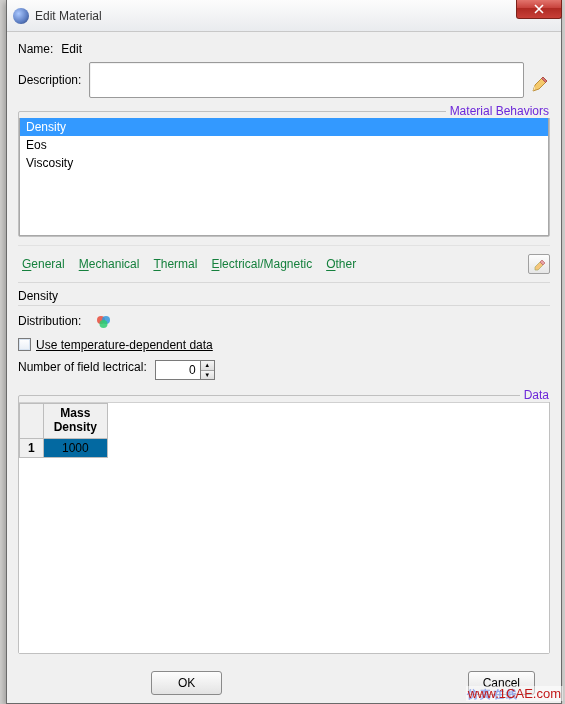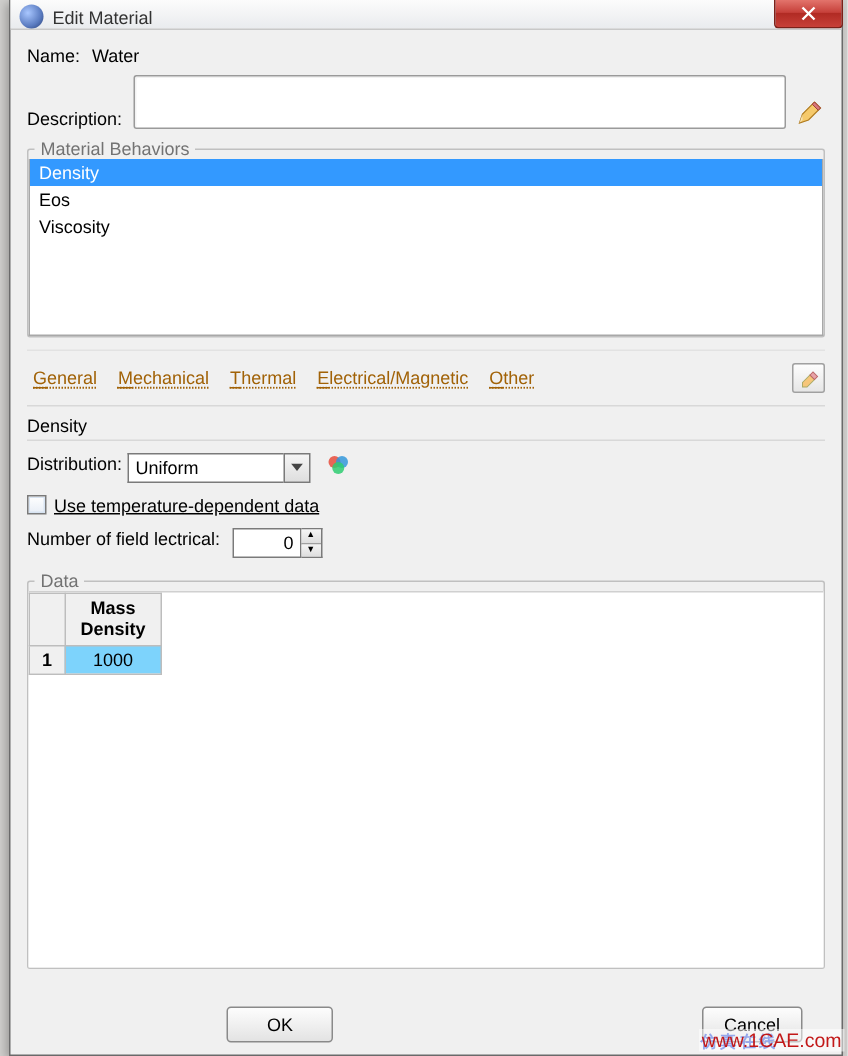--- a/index.html
+++ b/index.html
@@ -1,37 +1,37 @@
 <!DOCTYPE html>
 <html><head>
 <meta charset="utf-8">
 <style>
   * { box-sizing: border-box; font-family: "Segoe UI", Tahoma, sans-serif; font-size: 12px; }
   body { margin: 0; background: #d0cfcd; width: 565px; height: 704px; overflow: hidden; position: relative; }
   .window { position: absolute; left: 6px; top: 0; width: 556px; height: 704px; background: #f0f0f0; border: 1px solid #6a6a6a; border-top: none; box-shadow: -2px 2px 6px rgba(0,0,0,0.25); }
-  .titlebar { height: 20px; background: linear-gradient(#fcfcfc, #e9ebee); border-bottom: 1px solid #c8c8c8; display: flex; align-items: flex-end; padding: 0 0 0 6px; position: relative; }
+  .titlebar { height: 32px; background: linear-gradient(#fcfcfc, #e9ebee); border-bottom: 1px solid #c8c8c8; display: flex; align-items: center; padding: 0 0 0 6px; position: relative; }
   .app-icon { width: 16px; height: 16px; border-radius: 50%; background: radial-gradient(circle at 35% 35%, #a9c7ff, #5a7bc0 60%, #243a70); margin-right: 6px; flex-shrink: 0; }
   .title { color: #333; }
   .close-btn { position: absolute; right: -1px; top: -1px; width: 46px; height: 20px; background: linear-gradient(#e67a72, #c6403a 49%, #b02a23 50%, #c74038); border: 1px solid #7b211a; border-top: none; border-bottom-left-radius: 3px; border-bottom-right-radius: 3px; display: flex; align-items: center; justify-content: center; color: #fff; font-weight: bold; cursor: pointer; }
   .close-btn svg { width: 10px; height: 10px; }
   .content { padding: 10px 11px 0 11px; }
-  .row { display: flex; align-items: flex-end; margin-bottom: 6px; }
+  .row { display: flex; align-items: center; margin-bottom: 6px; }
   .row label { margin-right: 4px; }
   .name-val { margin-left: 4px; }
   .desc-box { flex: 1; height: 36px; background: #fff; border: 1px solid #9a9a9a; border-radius: 2px; box-shadow: inset 1px 1px 0 rgba(0,0,0,0.05); margin-left: 4px; }
   .pencil { width: 20px; height: 20px; margin-left: 6px; margin-top: 10px; display: flex; align-items: center; justify-content: center; cursor: pointer; }
   .pencil svg { width: 18px; height: 18px; }
   fieldset { border: 1px solid #c0c0c0; border-radius: 2px; margin: 4px 0 8px; padding: 0; position: relative; }
-  fieldset > legend { padding: 0 4px; margin-left: 4px; color: #737373; background: #f0f0f0; }
+  fieldset > legend { padding: 0 4px; margin-left: 4px; color: #6d28d9; background: #f0f0f0; text-align: right; }
   .behaviors-list { background: #fff; border: 1px solid #a8a8a8; border-top: none; height: 118px; overflow: auto; }
   .behaviors-list .item { padding: 2px 6px; cursor: pointer; }
   .behaviors-list .item.selected { background: #3399ff; color: #fff; }
   .behaviors-wrap { padding: 0; }
   .tabs-row { display: flex; align-items: center; padding: 8px 0 8px 4px; border-top: 1px solid #e2e2e2; }
-  .tab { margin-right: 14px; text-decoration: underline; text-decoration-style: dotted; text-underline-offset: 2px; cursor: pointer; color: #a16207; }
+  .tab { margin-right: 14px; text-decoration-style: dotted; text-underline-offset: 2px; cursor: pointer; color: #15803d; }
   .tab .ul { text-decoration: underline; }
   .tabs-row .spacer { flex: 1; }
   .sq-btn { width: 22px; height: 20px; border: 1px solid #a0a0a0; background: linear-gradient(#fdfdfd,#e6e6e6); border-radius: 2px; display: flex; align-items: center; justify-content: center; cursor: pointer; }
   .sq-btn svg { width: 14px; height: 14px; }
   .hr { height: 1px; background: #d8d8d8; margin: 0 0 6px; }
   .section-title { margin: 2px 0 8px; padding-bottom: 2px; border-bottom: 1px solid #d8d8d8; }
   .form-row { display: flex; align-items: flex-start; margin-bottom: 8px; }
   .form-row label { margin-right: 4px; }
   .combo { display: flex; }
   .combo input { width: 104px; height: 20px; border: 1px solid #7a7a7a; border-right: none; padding: 1px 4px; background: #fff; }
@@ -42,21 +42,21 @@
   .chk { width: 13px; height: 13px; border: 1px solid #7a7a7a; background: linear-gradient(#fff,#e8eef6); margin-right: 5px; box-shadow: inset 0 0 0 1px #d8e4f2; cursor: pointer; }
   .spinner { display: flex; margin-left: 4px; }
   .spinner input { width: 46px; height: 20px; border: 1px solid #7a7a7a; text-align: right; padding: 1px 4px; background: #fff; }
   .spinner .arrows { width: 14px; height: 20px; border: 1px solid #7a7a7a; border-left: none; display: flex; flex-direction: column; }
   .spinner .arrows div { flex: 1; background: linear-gradient(#f5f5f5,#dedede); display:flex;align-items:center;justify-content:center; font-size:6px; cursor:pointer; }
   .spinner .arrows div:first-child { border-bottom: 1px solid #a0a0a0; }
   .data-fieldset { margin-top: 4px; }
   .data-inner { background: #fff; height: 251px; border-top: 1px solid #d0d0d0; overflow: auto; }
   table.data { border-collapse: collapse; }
   table.data th { background: #f0f0f0; border: 1px solid #bdbdbd; padding: 3px 10px; font-weight: bold; text-align: center; line-height: 1.15; }
-  table.data td { border: 1px solid #bdbdbd; padding: 2px 8px; text-align: center; background: #7dd3fc; }
+  table.data td { border: 1px solid #bdbdbd; padding: 2px 8px; text-align: center; background: #0369a1; }
   table.data td.rh { background: #f0f0f0; font-weight: bold; width: 20px; }
   table.data th.rh-h { background: #f0f0f0; width: 20px; }
   .btn-row { position: absolute; bottom: 0; left: 0; right: 16px; height: 34px; display: flex; align-items: flex-start; }
   .btn { height: 24px; padding: 2px 26px; border: 1px solid #8a8a8a; border-radius: 3px; background: linear-gradient(#fdfdfd,#e3e3e3); cursor: pointer; margin-top: 2px; }
   .btn.ok { margin-left: 144px; }
   .btn.cancel { position: absolute; right: 10px; padding: 2px 14px; }
   .watermark1 { position: absolute; right: 46px; bottom: 2px; font-family: SimSun, serif; font-size: 11px; font-weight: bold; color: #2a4fd6; letter-spacing: 2px; pointer-events: none; }
   .watermark2 { position: absolute; right: 2px; bottom: 3px; font-size: 13px; font-weight: normal; color: #c21818; pointer-events: none; background: rgba(255,255,255,0.5); padding: 0 2px; }
 </style>
 </head>
@@ -69,21 +69,21 @@
     <div class="close-btn">
       <svg viewBox="0 0 10 10">
           <path d="M1 1 L9 9 M9 1 L1 9" stroke="#fff" stroke-width="1.6"></path>
         </svg>
     </div>
   </div>
 
   <div class="content">
     <div class="row">
       <label>Name:</label>
-      <span class="name-val">Water</span>
+      <span class="name-val">Edit</span>
     </div>
 
     <div class="row">
       <label>Description:</label>
       <div class="desc-box"></div>
       <div class="pencil">
         <svg viewBox="0 0 18 18">
           <path d="M2 15 L4 9 L12 1 L16 5 L8 13 L2 15 Z" fill="#f5c96b" stroke="#b07b1e" stroke-width="0.8"></path>
           <path d="M2 15 L4 13 L4 9 Z" fill="#f7e4b5"></path>
           <path d="M12 1 L16 5 L14.5 6.5 L10.5 2.5 Z" fill="#d6757a" stroke="#933" stroke-width="0.6"></path>
@@ -115,28 +115,20 @@
           <path d="M8 5 L10 3 L13 6 L11 8 Z" fill="#e7a2a8" stroke="#b66" stroke-width="0.7"></path>
         </svg>
       </div>
     </div>
     <div class="hr"></div>
 
     <div class="section-title">Density</div>
 
     <div class="form-row">
       <label>Distribution:</label>
-      <div class="combo">
-        <input type="text" value="Uniform" style="">
-        <div class="drop">
-          <svg width="8" height="6" viewBox="0 0 8 6">
-              <path d="M0 0 L8 0 L4 5 Z" fill="#444"></path>
-            </svg>
-        </div>
-      </div>
       <div class="color-icon">
         <svg viewBox="0 0 18 16">
           <circle cx="6" cy="6" r="4" fill="#e74c3c" opacity="0.85"></circle>
           <circle cx="11" cy="6" r="4" fill="#3498db" opacity="0.85"></circle>
           <circle cx="8.5" cy="10" r="4" fill="#2ecc71" opacity="0.85"></circle>
         </svg>
       </div>
     </div>
 
     <div class="checkbox-row">

